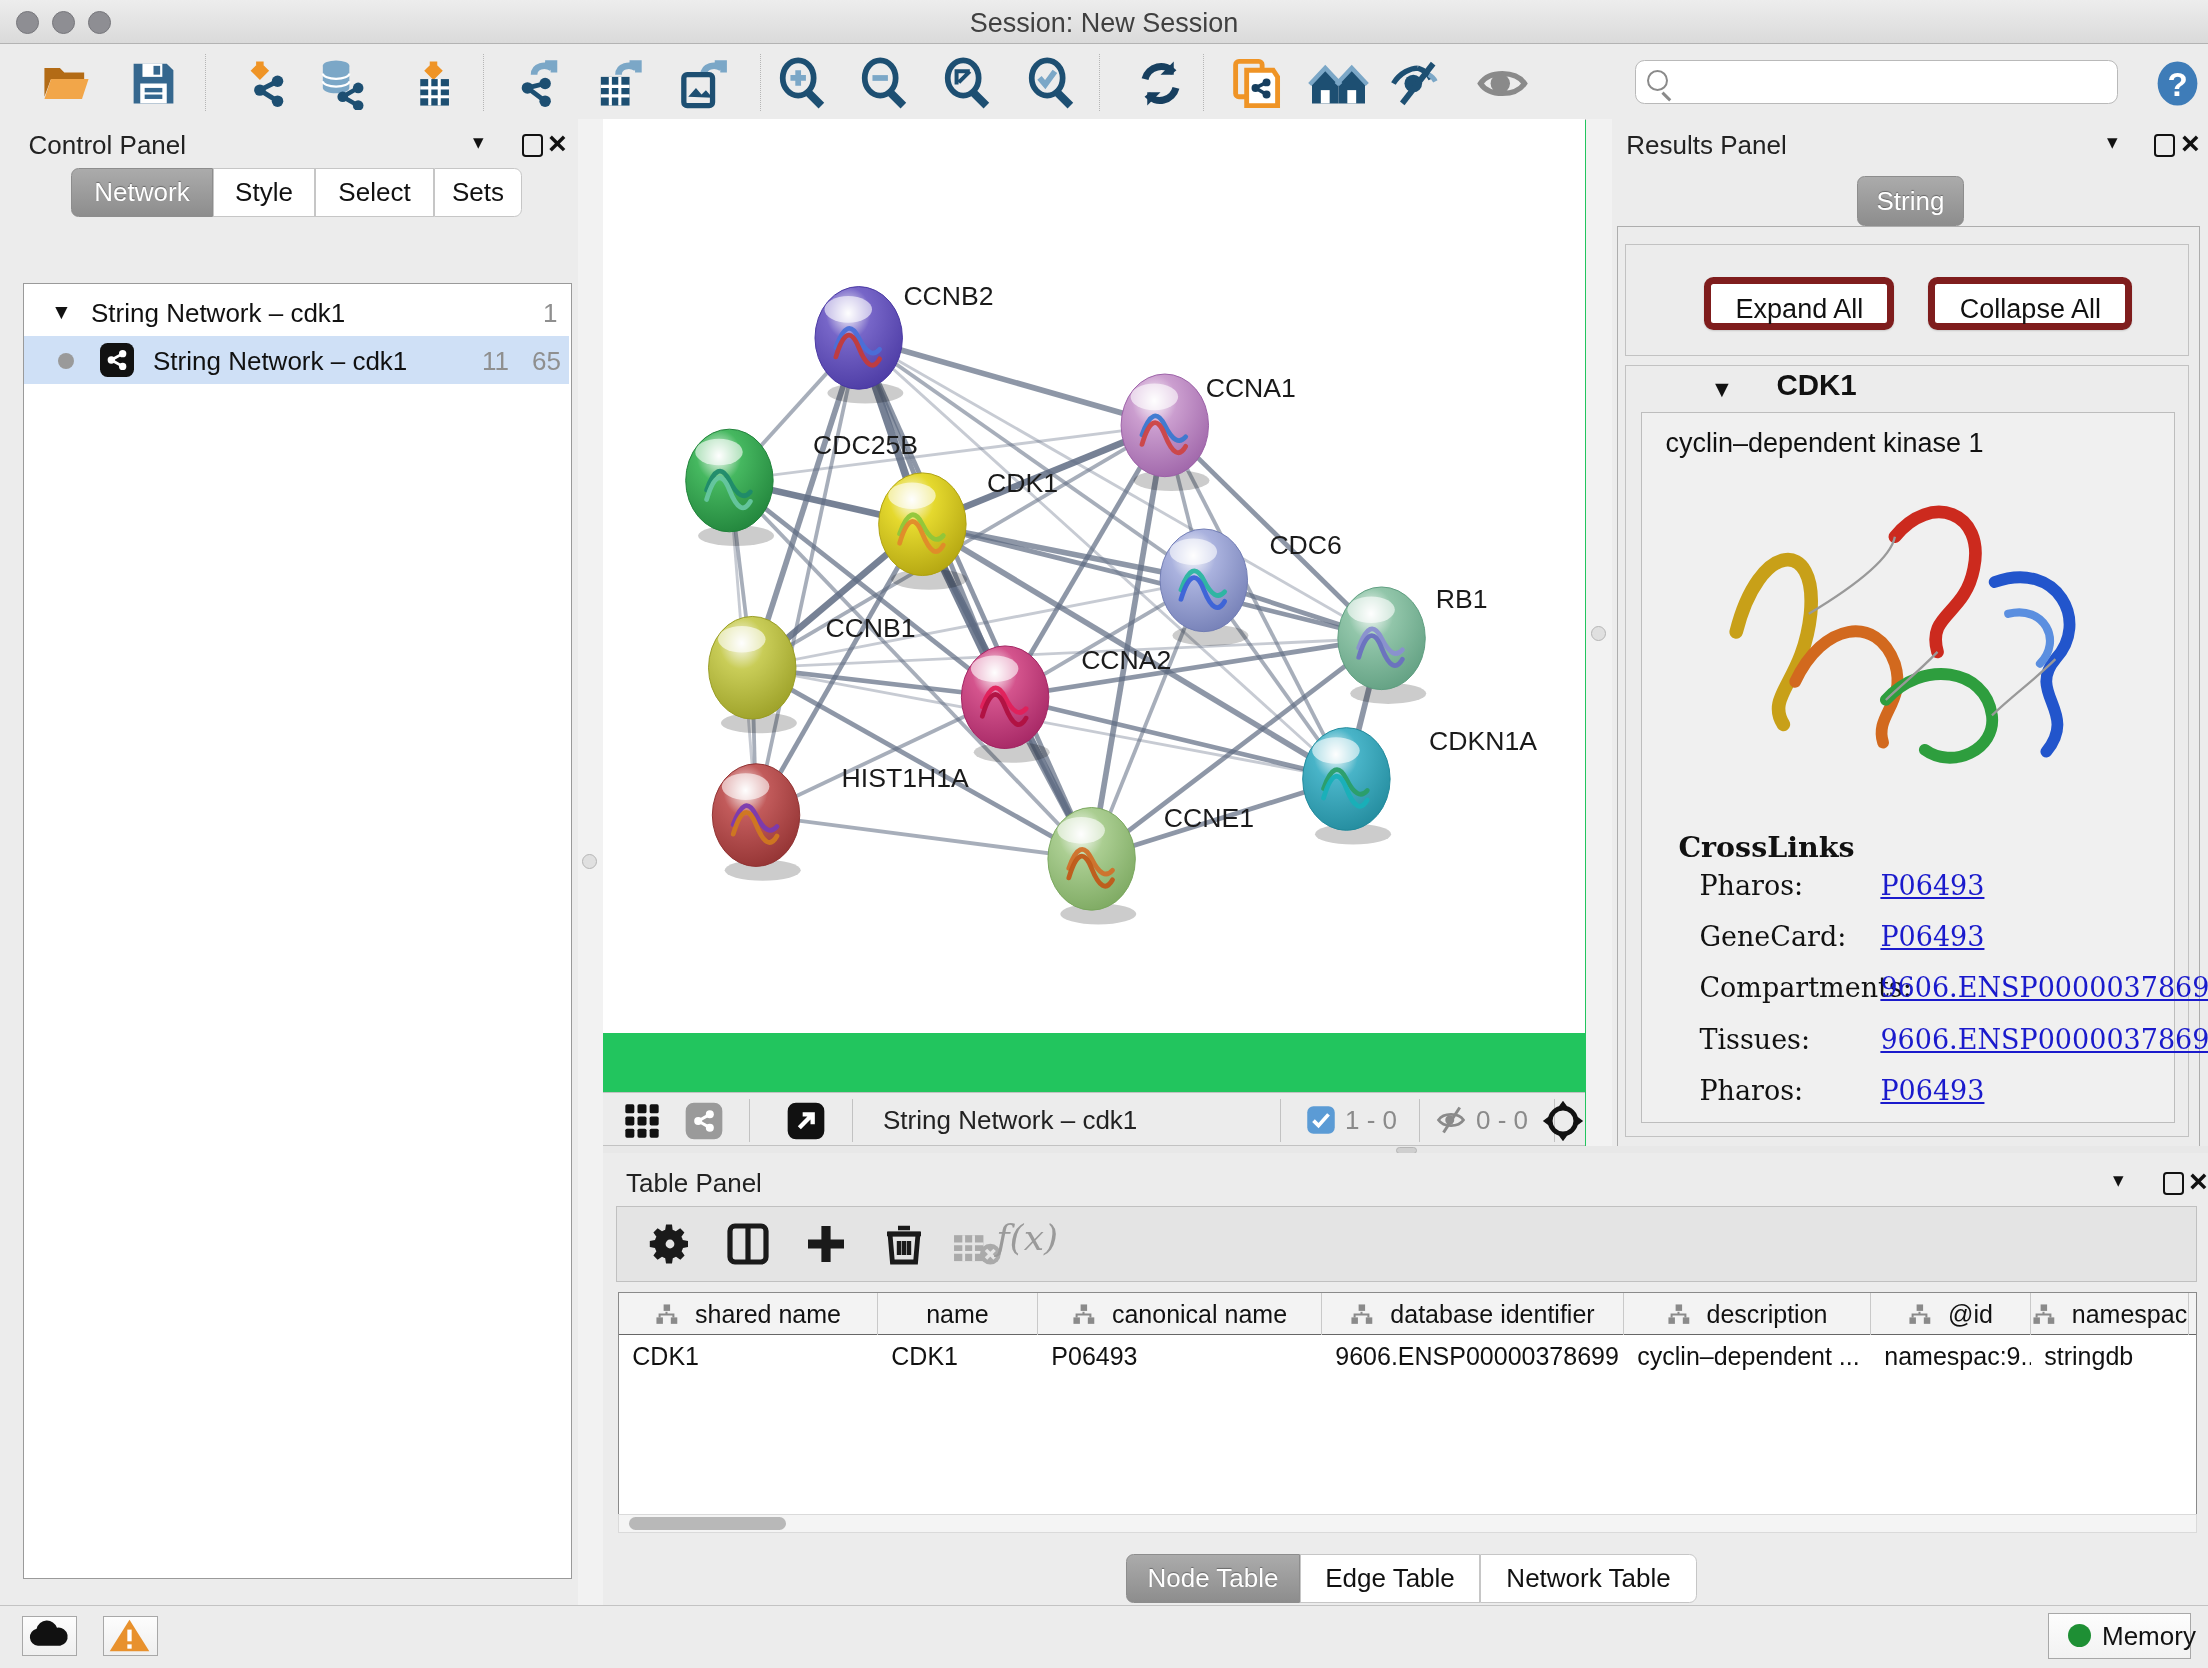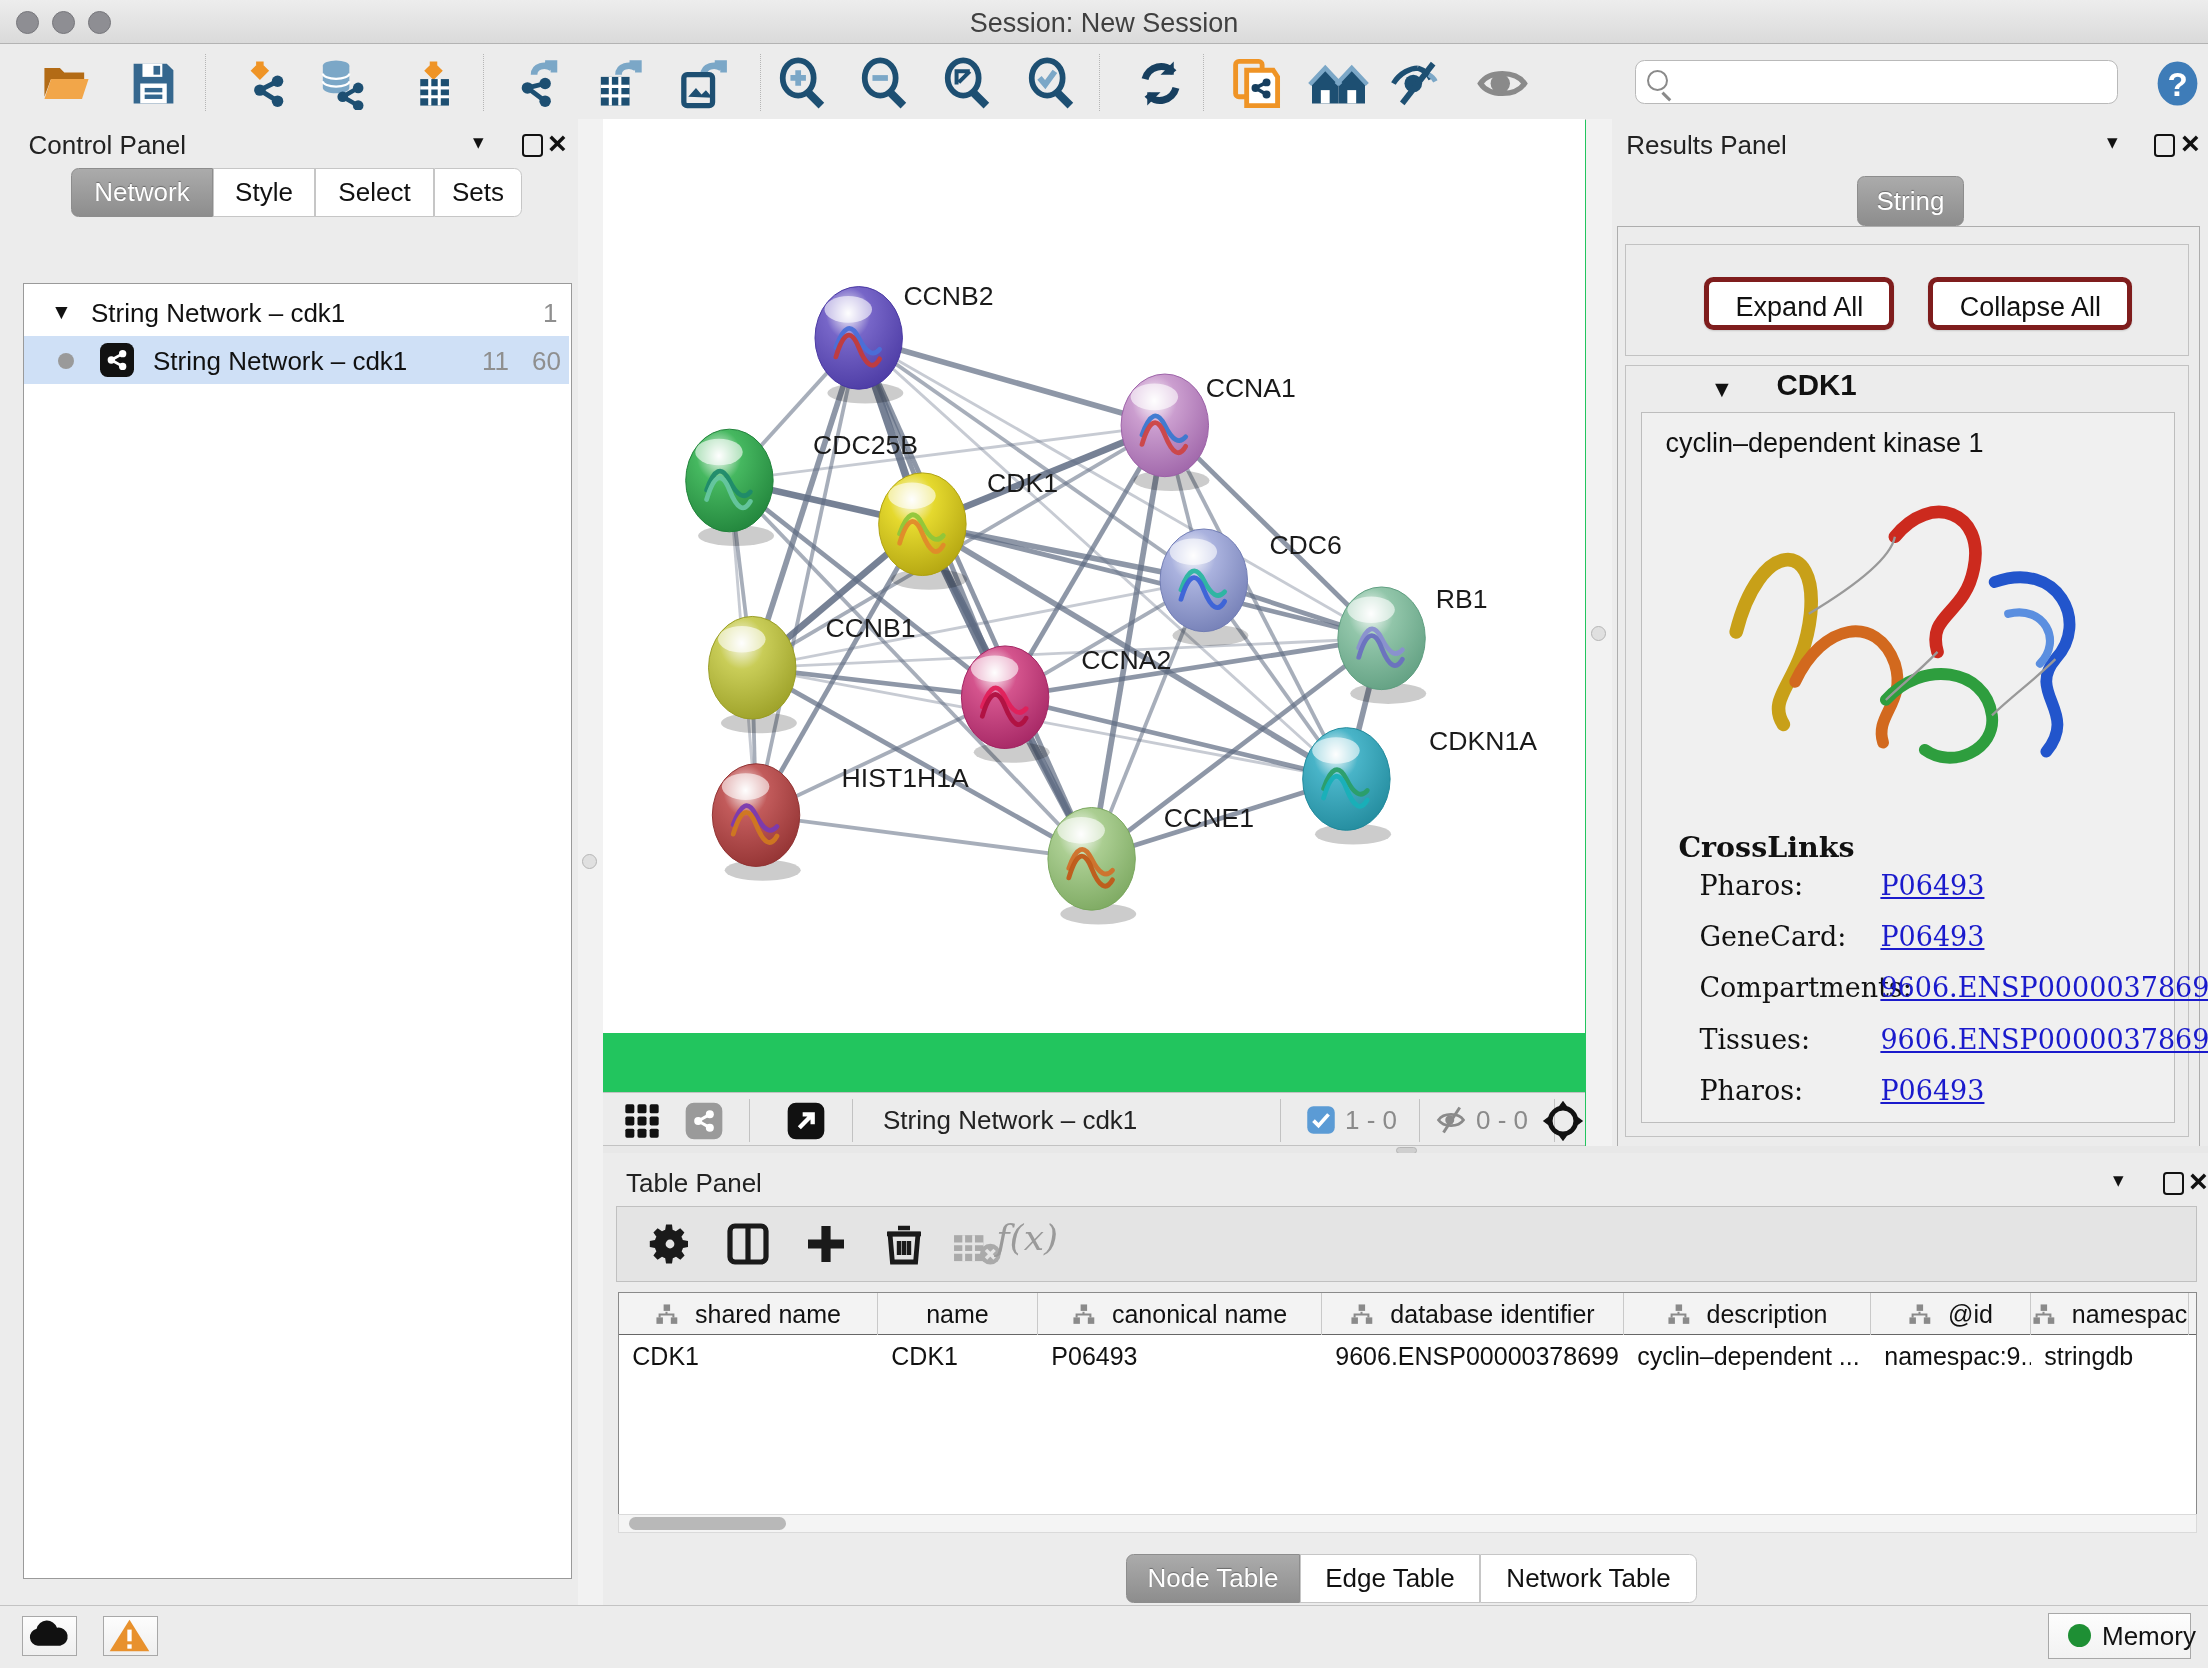--- a/index.html
+++ b/index.html
@@ -74,21 +74,21 @@
 
   
   #results-panel { position:absolute; left:1612px; top:119px; width:596px; height:1487px; background:#ececec; }
   #rp-outer { position:absolute; left:4.8px; top:107px; width:583px; height:921px;
     border:1.9px solid #adadad; background:#ececec; }
   #rp-tab { position:absolute; left:245px; top:57px; width:107px; height:50px; z-index:2;
     background:linear-gradient(#ababab,#8d8d8d); border:1px solid #8d8d8d; border-radius:7.6px;
     color:#fff; font-size:26px; text-align:center; line-height:49px; text-shadow:0 -1px 1px rgba(0,0,0,.35); }
   #rp-btnbox { position:absolute; left:7.6px; top:17px; width:564px; height:112px;
     border:1.9px solid #c2c2c2; background:#ececec; }
-  .rp-btn { position:absolute; top:32px; height:53px; background:#fff; border:5px solid #7f1d1d;
+  .rp-btn { position:absolute; top:32px; height:53px; background:#fff; border:7px solid #7f1d1d;
     border-radius:9.5px; font-size:27px; color:#111; text-align:center; line-height:51px;
     box-shadow:0 1px 1.9px rgba(0,0,0,.15); }
   #cdk1-box { position:absolute; left:7.6px; top:138px; width:564px; height:772px;
     border:1.9px solid #c2c2c2; background:#ececec; }
   #cdk1-caret { position:absolute; left:84px; top:9.5px; font-size:23px; color:#111; }
   #cdk1-title { position:absolute; left:150px; top:1.9px; font-size:29.5px; font-weight:bold; color:#111; }
   #cdk1-inner { position:absolute; left:15px; top:46px; width:534px; height:711px;
     border:1px solid #bdbdbd; background:#f0f0f0; }
   #cdk1-desc { position:absolute; left:23px; top:15px; font-size:27px; color:#111; }
   #protein-img { position:absolute; left:67px; top:57px; }
@@ -332,21 +332,21 @@
         <span class="share-badge">
           <svg viewBox="0 0 24 24" width="34" height="34">
               <circle cx="8" cy="12" r="2.6" fill="#fff"></circle>
               <circle cx="16" cy="7.5" r="2.6" fill="#fff"></circle>
               <circle cx="16" cy="16.5" r="2.6" fill="#fff"></circle>
               <path d="M8 12l8-4.5M8 12l8 4.5" stroke="#fff" stroke-width="2"></path>
             </svg>
         </span>
         <span class="tree-label" style="left:129px">String Network – cdk1</span>
         <span class="tree-num" style="left:458px">11</span>
-        <span class="tree-num" style="left:508px">60</span>
+        <span class="tree-num" style="left:508px">65</span>
       </div>
     </div>
   </div>
 
   <div class="vsplit" style="left:578px; width:25px">
     <span class="knob" style="left:3.8px; top:735px"></span>
   </div>
   <div class="vsplit" style="left:1586px; width:27px">
     <span class="knob" style="left:4.8px; top:507px"></span>
   </div>

